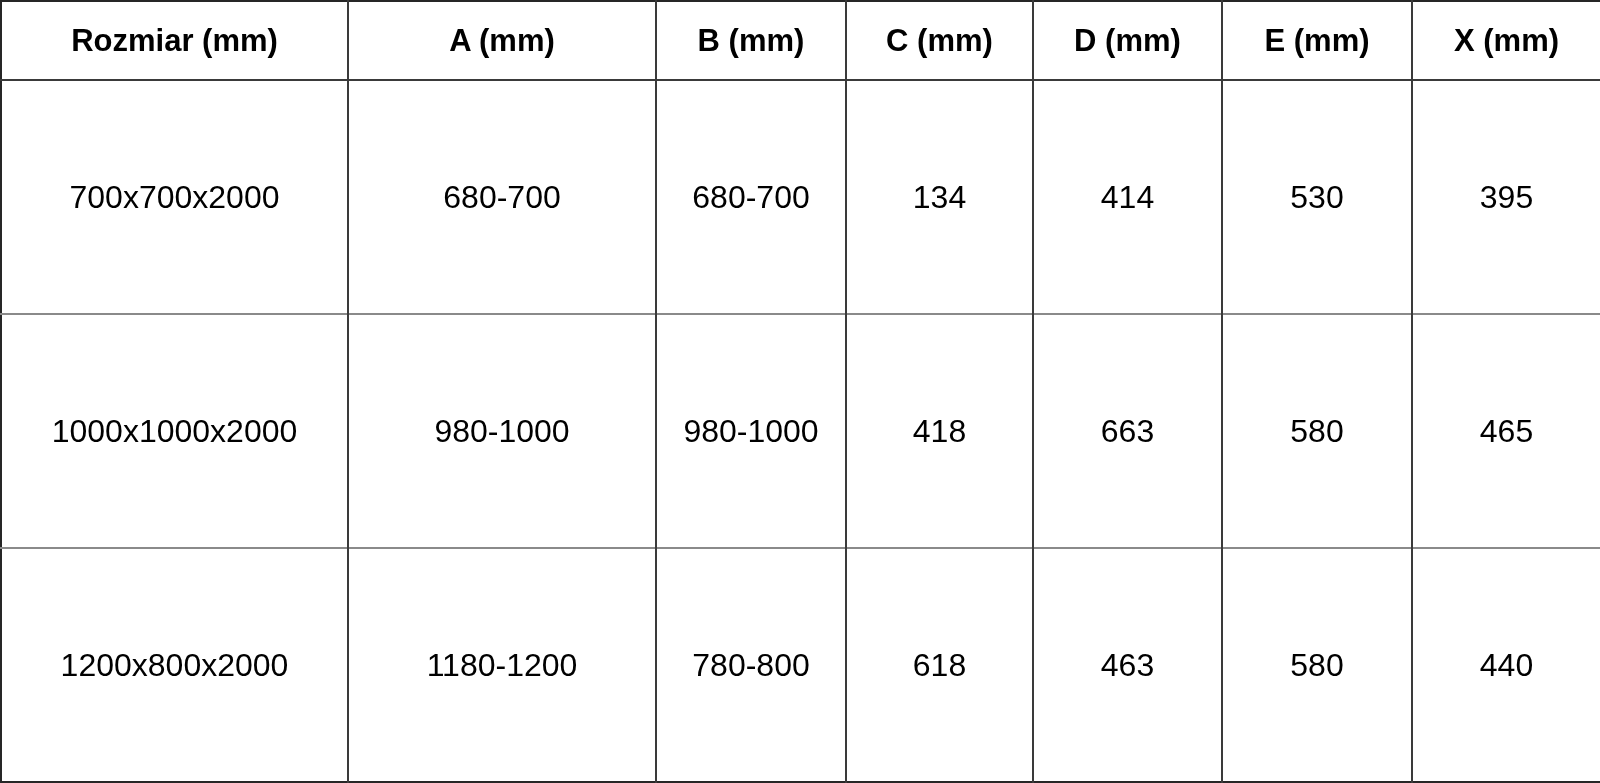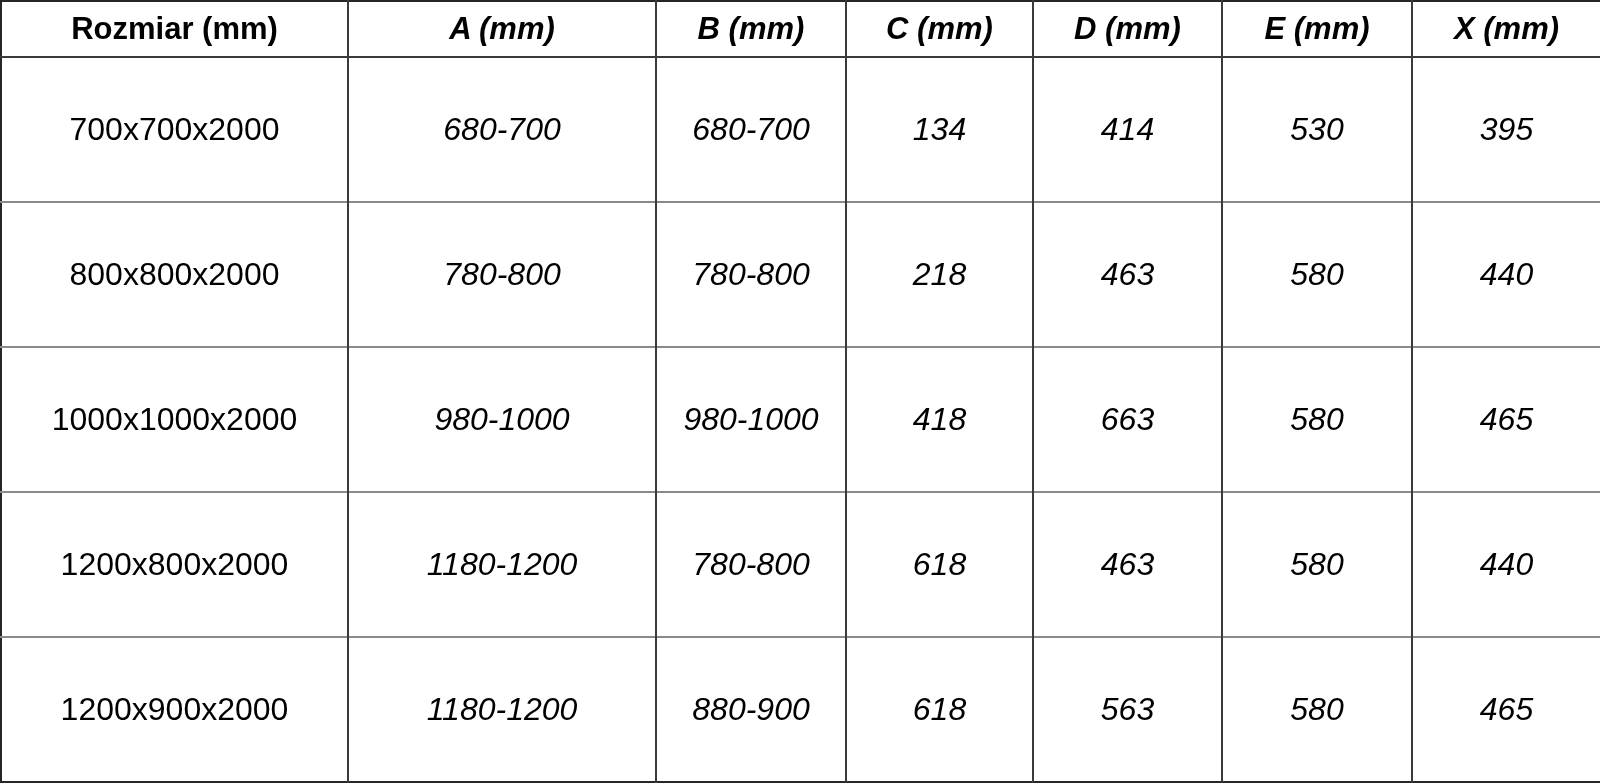--- a/index.html
+++ b/index.html
@@ -26,26 +26,25 @@
     text-align: center;
     vertical-align: middle;
     overflow: hidden;
     white-space: nowrap;
   }
 
   
   .spec-table th + th,
   .spec-table td + td {
     border-left: 2px solid var(--border-vertical, #3a3a3a);
-    font-style: italic;
   }
 
   
   .spec-table thead tr {
-    height: 56px;
+    height: 79px;
   }
   .spec-table th {
     font-size: 31px;
     font-weight: bold;
     border-bottom: 2px solid var(--border-vertical, #3a3a3a);
   }
 
   
   .spec-table tbody tr {
     height: 78px;
@@ -88,49 +87,31 @@
       <tr>
         <td>700x700x2000</td>
         <td>680-700</td>
         <td>680-700</td>
         <td>134</td>
         <td>414</td>
         <td>530</td>
         <td>395</td>
       </tr>
       <tr>
-        <td>800x800x2000</td>
-        <td>780-800</td>
-        <td>780-800</td>
-        <td>218</td>
-        <td>463</td>
-        <td>580</td>
-        <td>440</td>
-      </tr>
-      <tr>
         <td>1000x1000x2000</td>
         <td>980-1000</td>
         <td>980-1000</td>
         <td>418</td>
         <td>663</td>
         <td>580</td>
         <td>465</td>
       </tr>
       <tr>
         <td>1200x800x2000</td>
         <td>1180-1200</td>
         <td>780-800</td>
         <td>618</td>
         <td>463</td>
         <td>580</td>
         <td>440</td>
       </tr>
-      <tr>
-        <td>1200x900x2000</td>
-        <td>1180-1200</td>
-        <td>880-900</td>
-        <td>618</td>
-        <td>563</td>
-        <td>580</td>
-        <td>465</td>
-      </tr>
     </tbody>
 </table>
 
 </body></html>

